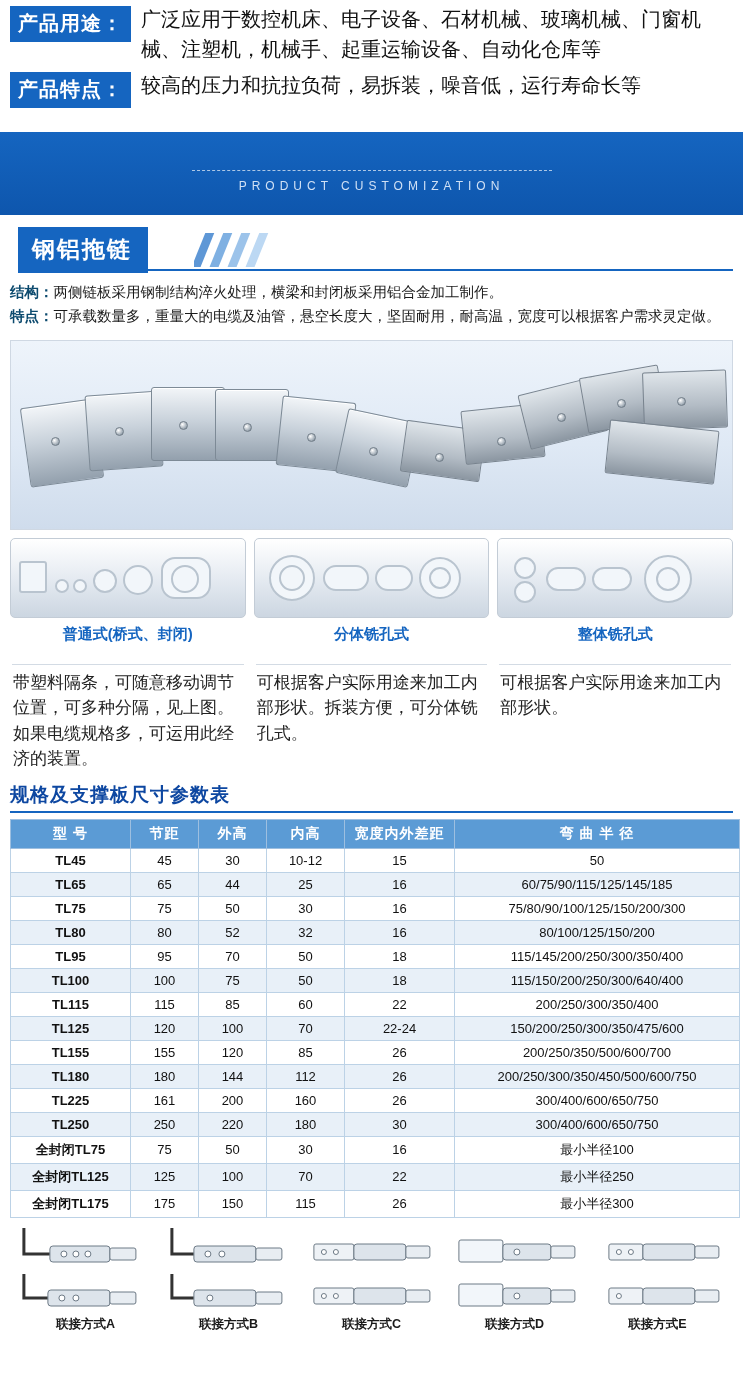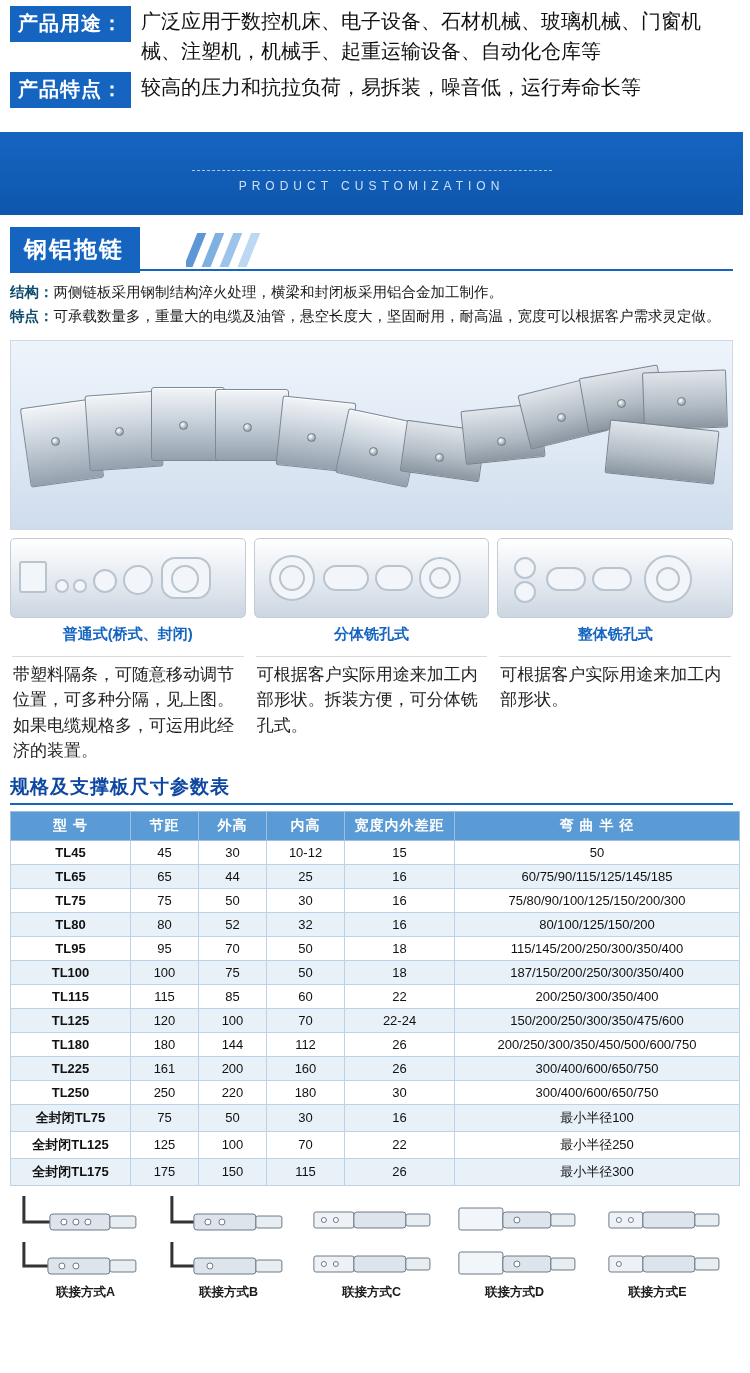--- a/index.html
+++ b/index.html
@@ -26,20 +26,21 @@
     white-space:nowrap;
     line-height:1.25;
     flex:0 0 auto;
   }
   .spec-text {
     font-size:20px;
     line-height:1.5;
     color:#111;
     padding-left:10px;
     flex:1 1 auto;
+    font-family:Liberation Mono, monospace;
   }
 
   
   .banner {
     background:linear-gradient(180deg,#1565c0 0%,#0e56ad 100%);
     margin-top:14px;
     padding:26px 0 22px 0;
     text-align:center;
     color:#fff;
     position:relative;
@@ -66,21 +67,21 @@
   }
   .banner-sub {
     font-size:12px;
     letter-spacing:5px;
     color:#cfe0f5;
   }
 
   
   .sec-head {
     position:relative;
-    margin:12px 0 0 0;
+    margin:12px 0 0 8px;
     height:44px;
   }
   .sec-head-label {
     display:inline-block;
     background:#1565c0;
     color:#fff;
     font-size:23px;
     font-weight:bold;
     letter-spacing:2px;
     padding:7px 16px 8px 14px;
@@ -173,21 +174,21 @@
     position:absolute;
     border:2px solid #b9c4cf;
     border-radius:3px;
     background:#f2f6fa;
   }
   .card-title {
     text-align:center;
     color:#1565c0;
     font-weight:bold;
     font-size:15px;
-    padding:7px 0 12px 0;
+    padding:7px 0 20px 0;
     border-bottom:1px solid #d3dbe4;
     margin:0 2px;
   }
   .card-note {
     font-size:17px;
     line-height:1.5;
     padding:5px 3px 0 3px;
     color:#222;
   }
 
@@ -408,39 +409,47 @@
           <td>50</td>
           <td>18</td>
           <td>115/145/200/250/300/350/400</td>
         </tr>
         <tr>
           <td class="model">TL100</td>
           <td>100</td>
           <td>75</td>
           <td>50</td>
           <td>18</td>
-          <td>187/150/200/250/300/350/400</td>
+          <td>115/150/200/250/300/640/400</td>
         </tr>
         <tr>
           <td class="model">TL115</td>
           <td>115</td>
           <td>85</td>
           <td>60</td>
           <td>22</td>
           <td>200/250/300/350/400</td>
         </tr>
         <tr>
           <td class="model">TL125</td>
           <td>120</td>
           <td>100</td>
           <td>70</td>
           <td>22-24</td>
           <td>150/200/250/300/350/475/600</td>
         </tr>
         <tr>
+          <td class="model">TL155</td>
+          <td>155</td>
+          <td>120</td>
+          <td>85</td>
+          <td>26</td>
+          <td>200/250/350/500/600/700</td>
+        </tr>
+        <tr>
           <td class="model">TL180</td>
           <td>180</td>
           <td>144</td>
           <td>112</td>
           <td>26</td>
           <td>200/250/300/350/450/500/600/750</td>
         </tr>
         <tr>
           <td class="model">TL225</td>
           <td>161</td>

